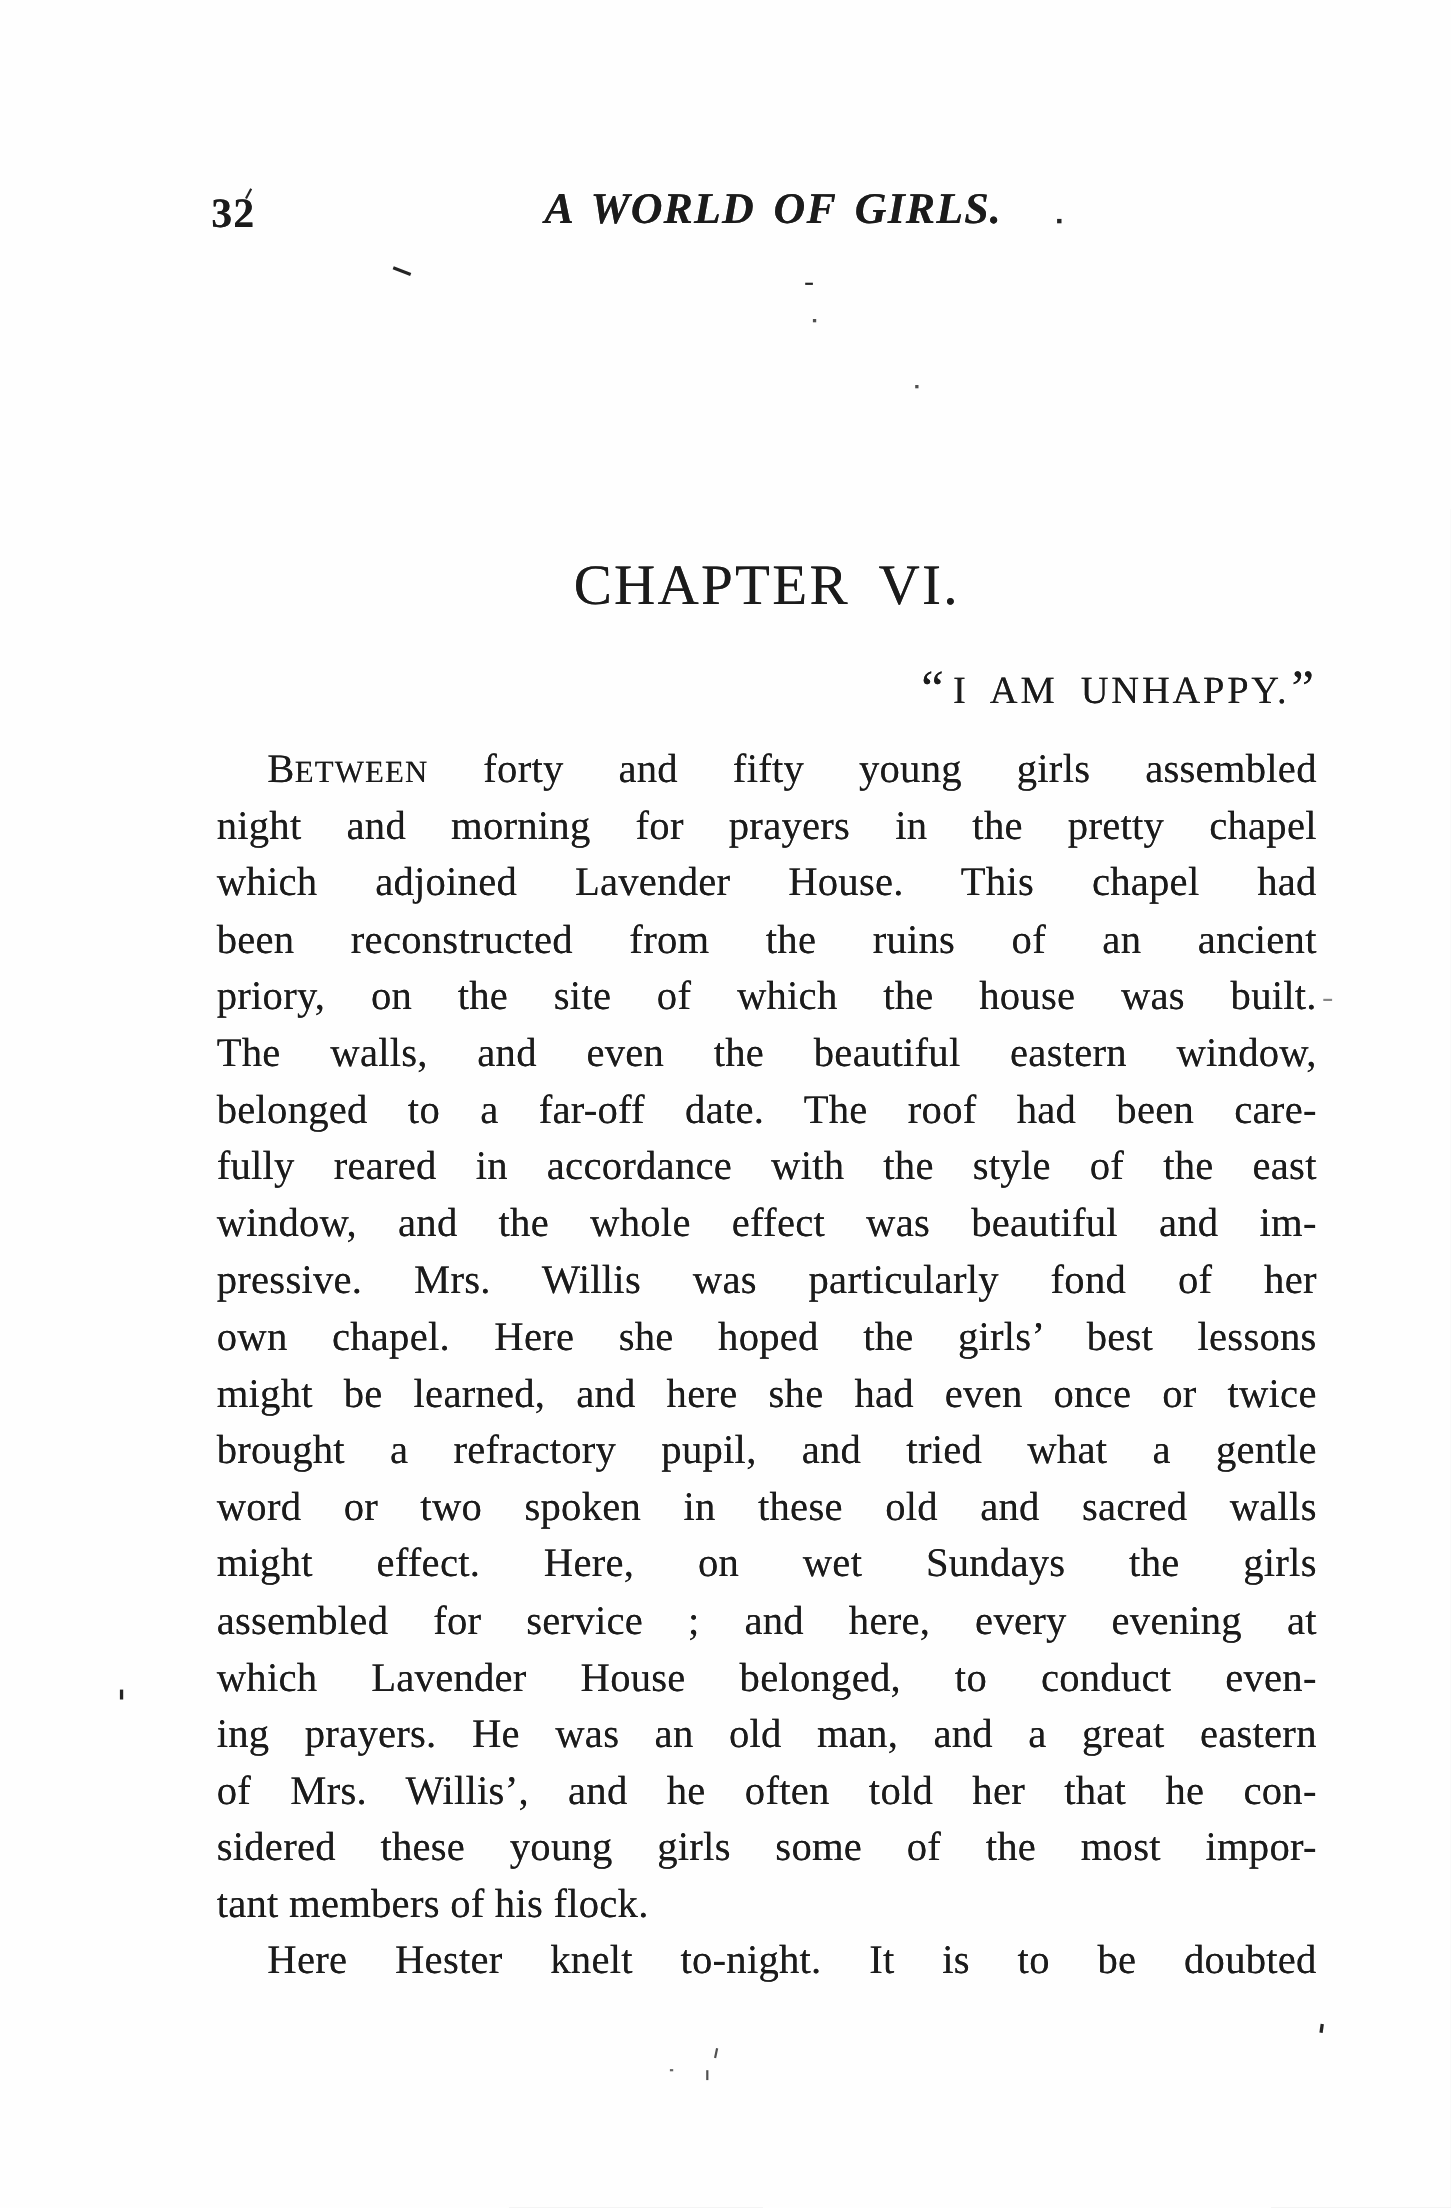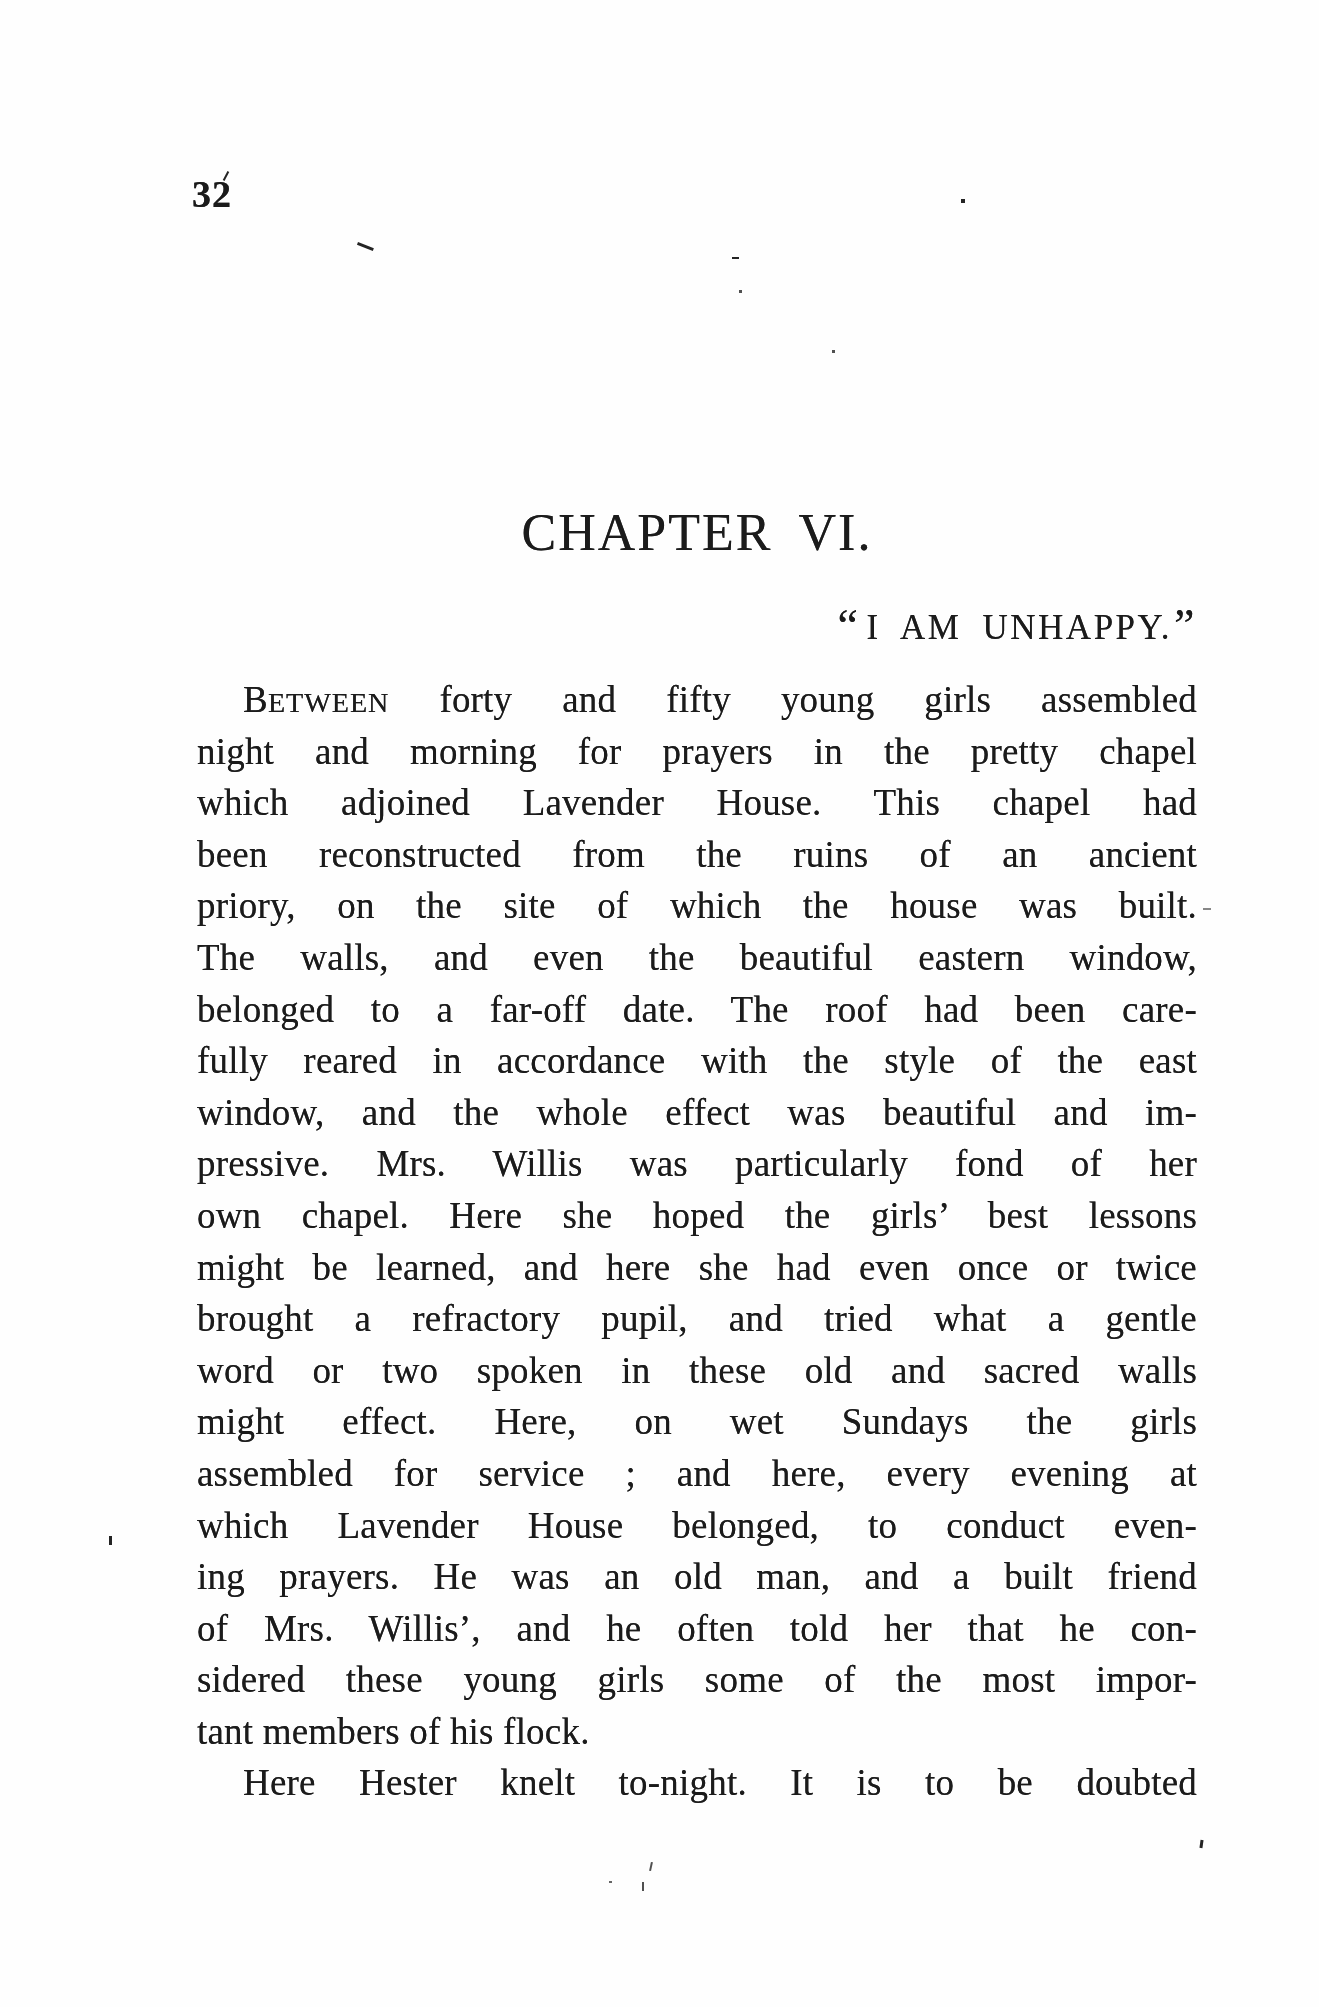--- a/index.html
+++ b/index.html
@@ -76,20 +76,21 @@
 
   
   .speck { position: absolute; background: #242424; }
 </style>
 </head>
 <body>
 
 <div class="page">
 
   <div class="page-num">32</div>
+  <div class="running-title">A WORLD OF GIRLS.</div>
 
   <div class="chapter-heading">CHAPTER VI.</div>
 
   <div class="chapter-subtitle"><span class="q q-open">“</span><span>I AM UNHAPPY.</span><span class="q q-close">”</span></div>
 
   <div class="body-text">
     <div class="ln indent"><span>B</span><span class="sc-rest">ETWEEN</span>
       <span>forty and fifty young girls assembled</span>
     </div>
     <div class="ln">night and morning for prayers in the pretty chapel</div>
@@ -101,21 +102,21 @@
     <div class="ln">fully reared in accordance with the style of the east</div>
     <div class="ln">window, and the whole effect was beautiful and im-</div>
     <div class="ln">pressive.  Mrs. Willis was particularly fond of her</div>
     <div class="ln">own chapel.  Here she hoped the girls’ best lessons</div>
     <div class="ln">might be learned, and here she had even once or twice</div>
     <div class="ln">brought a refractory pupil, and tried what  a gentle</div>
     <div class="ln">word or two spoken in these old and sacred walls</div>
     <div class="ln">might effect.  Here, on wet Sundays the girls</div>
     <div class="ln">assembled for service ; and here, every evening at</div>
     <div class="ln">which Lavender House belonged, to conduct even-</div>
-    <div class="ln">ing prayers.  He was an old man, and a built friend</div>
+    <div class="ln">ing prayers.  He was an old man, and a great eastern</div>
     <div class="ln">of Mrs. Willis’, and he often told her that he con-</div>
     <div class="ln">sidered these young girls some of the most impor-</div>
     <div class="ln par-end">tant members of his flock.</div>
     <div class="ln indent">Here Hester knelt to-night.  It is to be doubted</div>
   </div>
 
   <div class="speck" style="left:225px; top:171px; width:2px; height:10px; transform:rotate(28deg);"></div>
   <div class="speck" style="left:357px; top:245px; width:17px; height:2.5px; transform:rotate(21deg);"></div>
   <div class="speck" style="left:961px; top:199px; width:4px; height:4px;"></div>
   <div class="speck" style="left:732px; top:257px; width:7px; height:2px;"></div>

